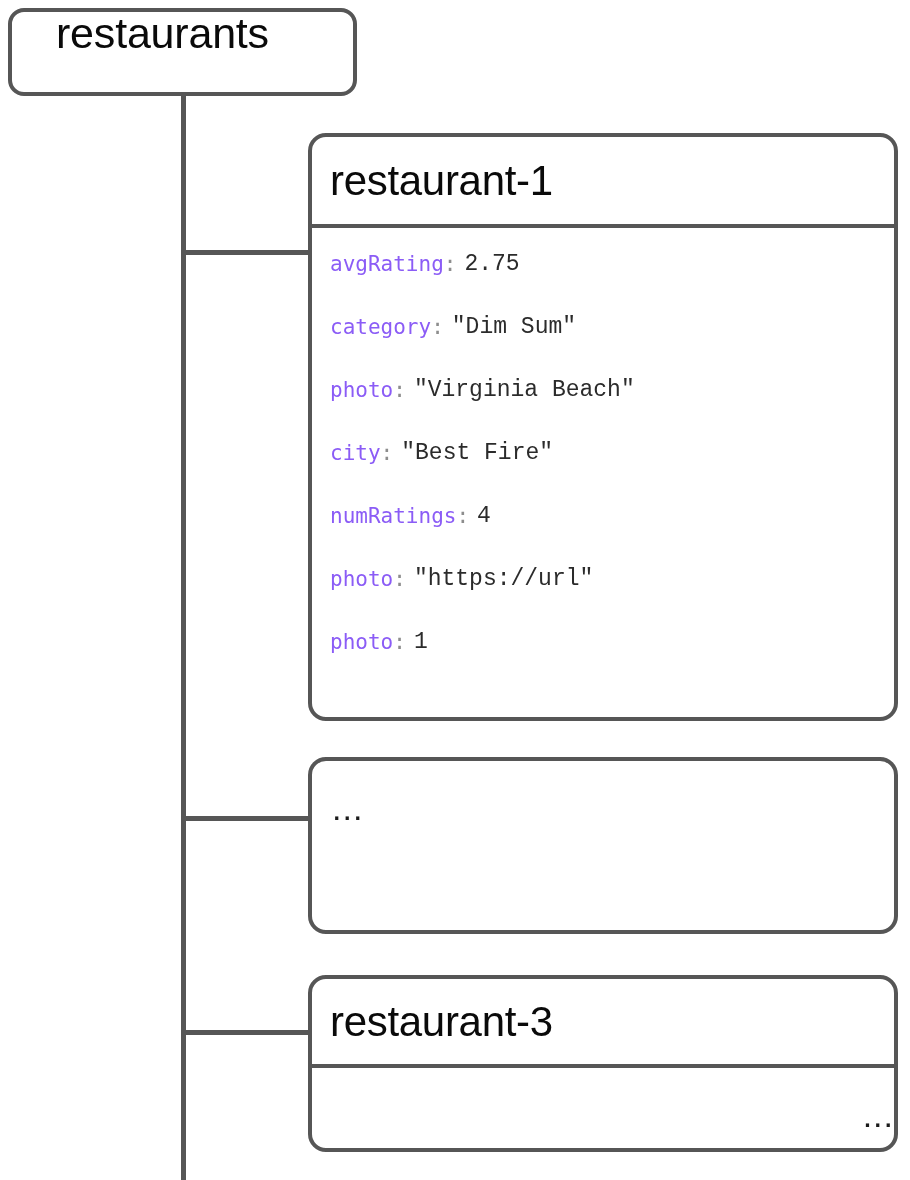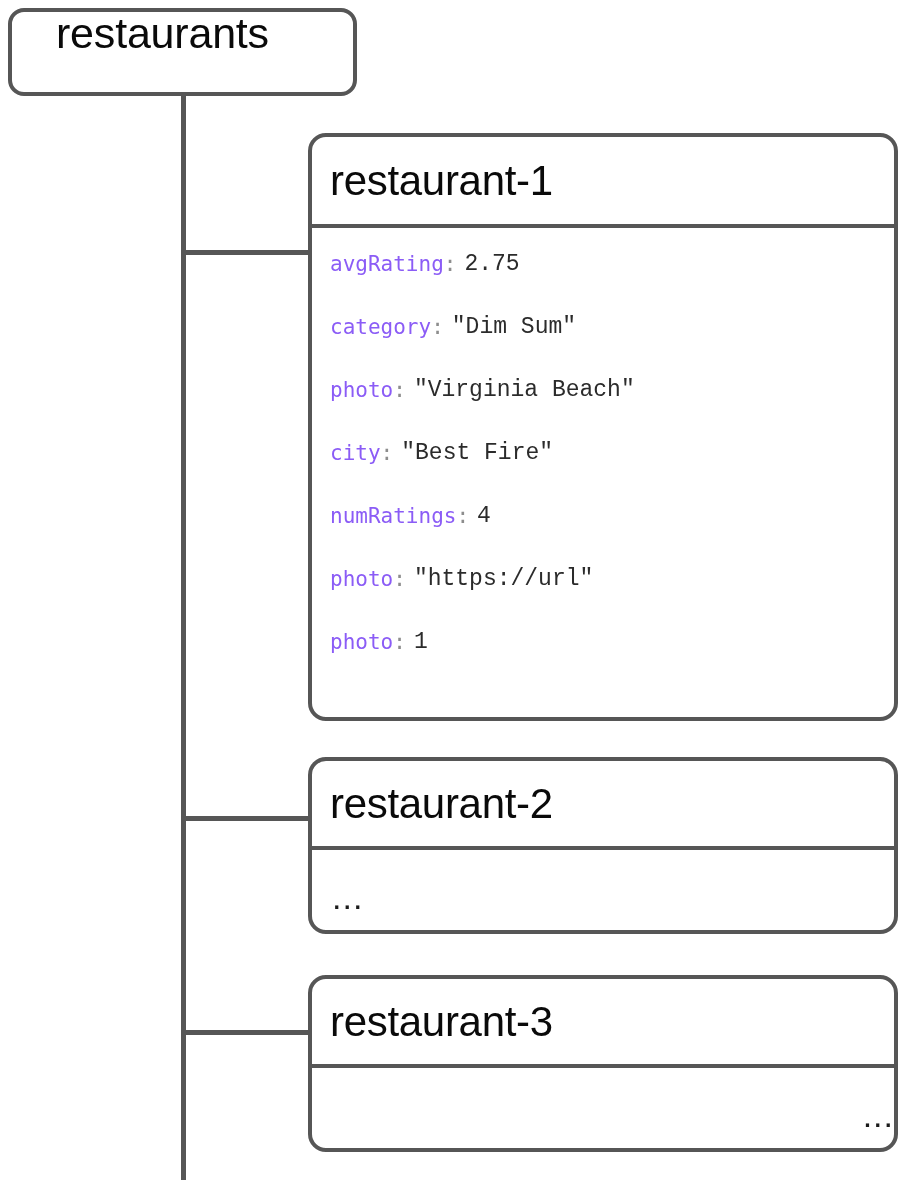--- a/index.html
+++ b/index.html
@@ -198,23 +198,20 @@
         <li class="field-row">
           <span class="field-key">photo</span>
             <span class="field-sep">:</span>
             <span class="field-value">1</span>
         </li>
       </ul>
     </div>
   </div>
 
   <div class="doc-card card-2">
-    <div class="doc-header">
-      <span class="doc-title">restaurant-2</span>
-    </div>
     <div class="doc-body">
       <div class="ellipsis-row">...</div>
     </div>
   </div>
 
   <div class="doc-card card-3">
     <div class="doc-header">
       <span class="doc-title">restaurant-3</span>
     </div>
     <div class="doc-body">

